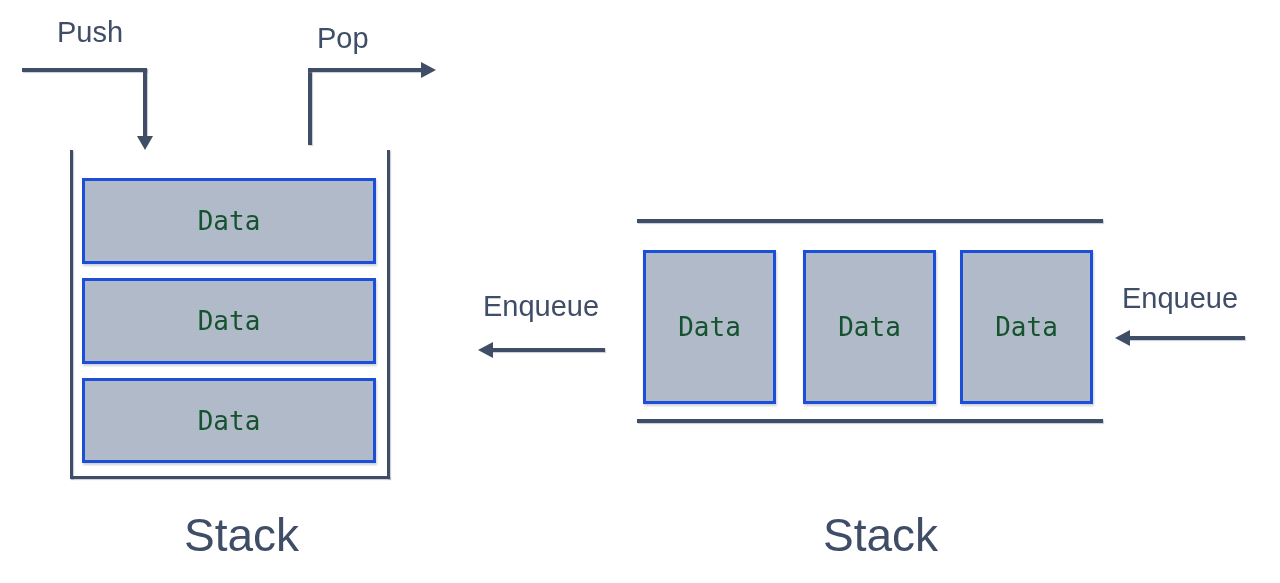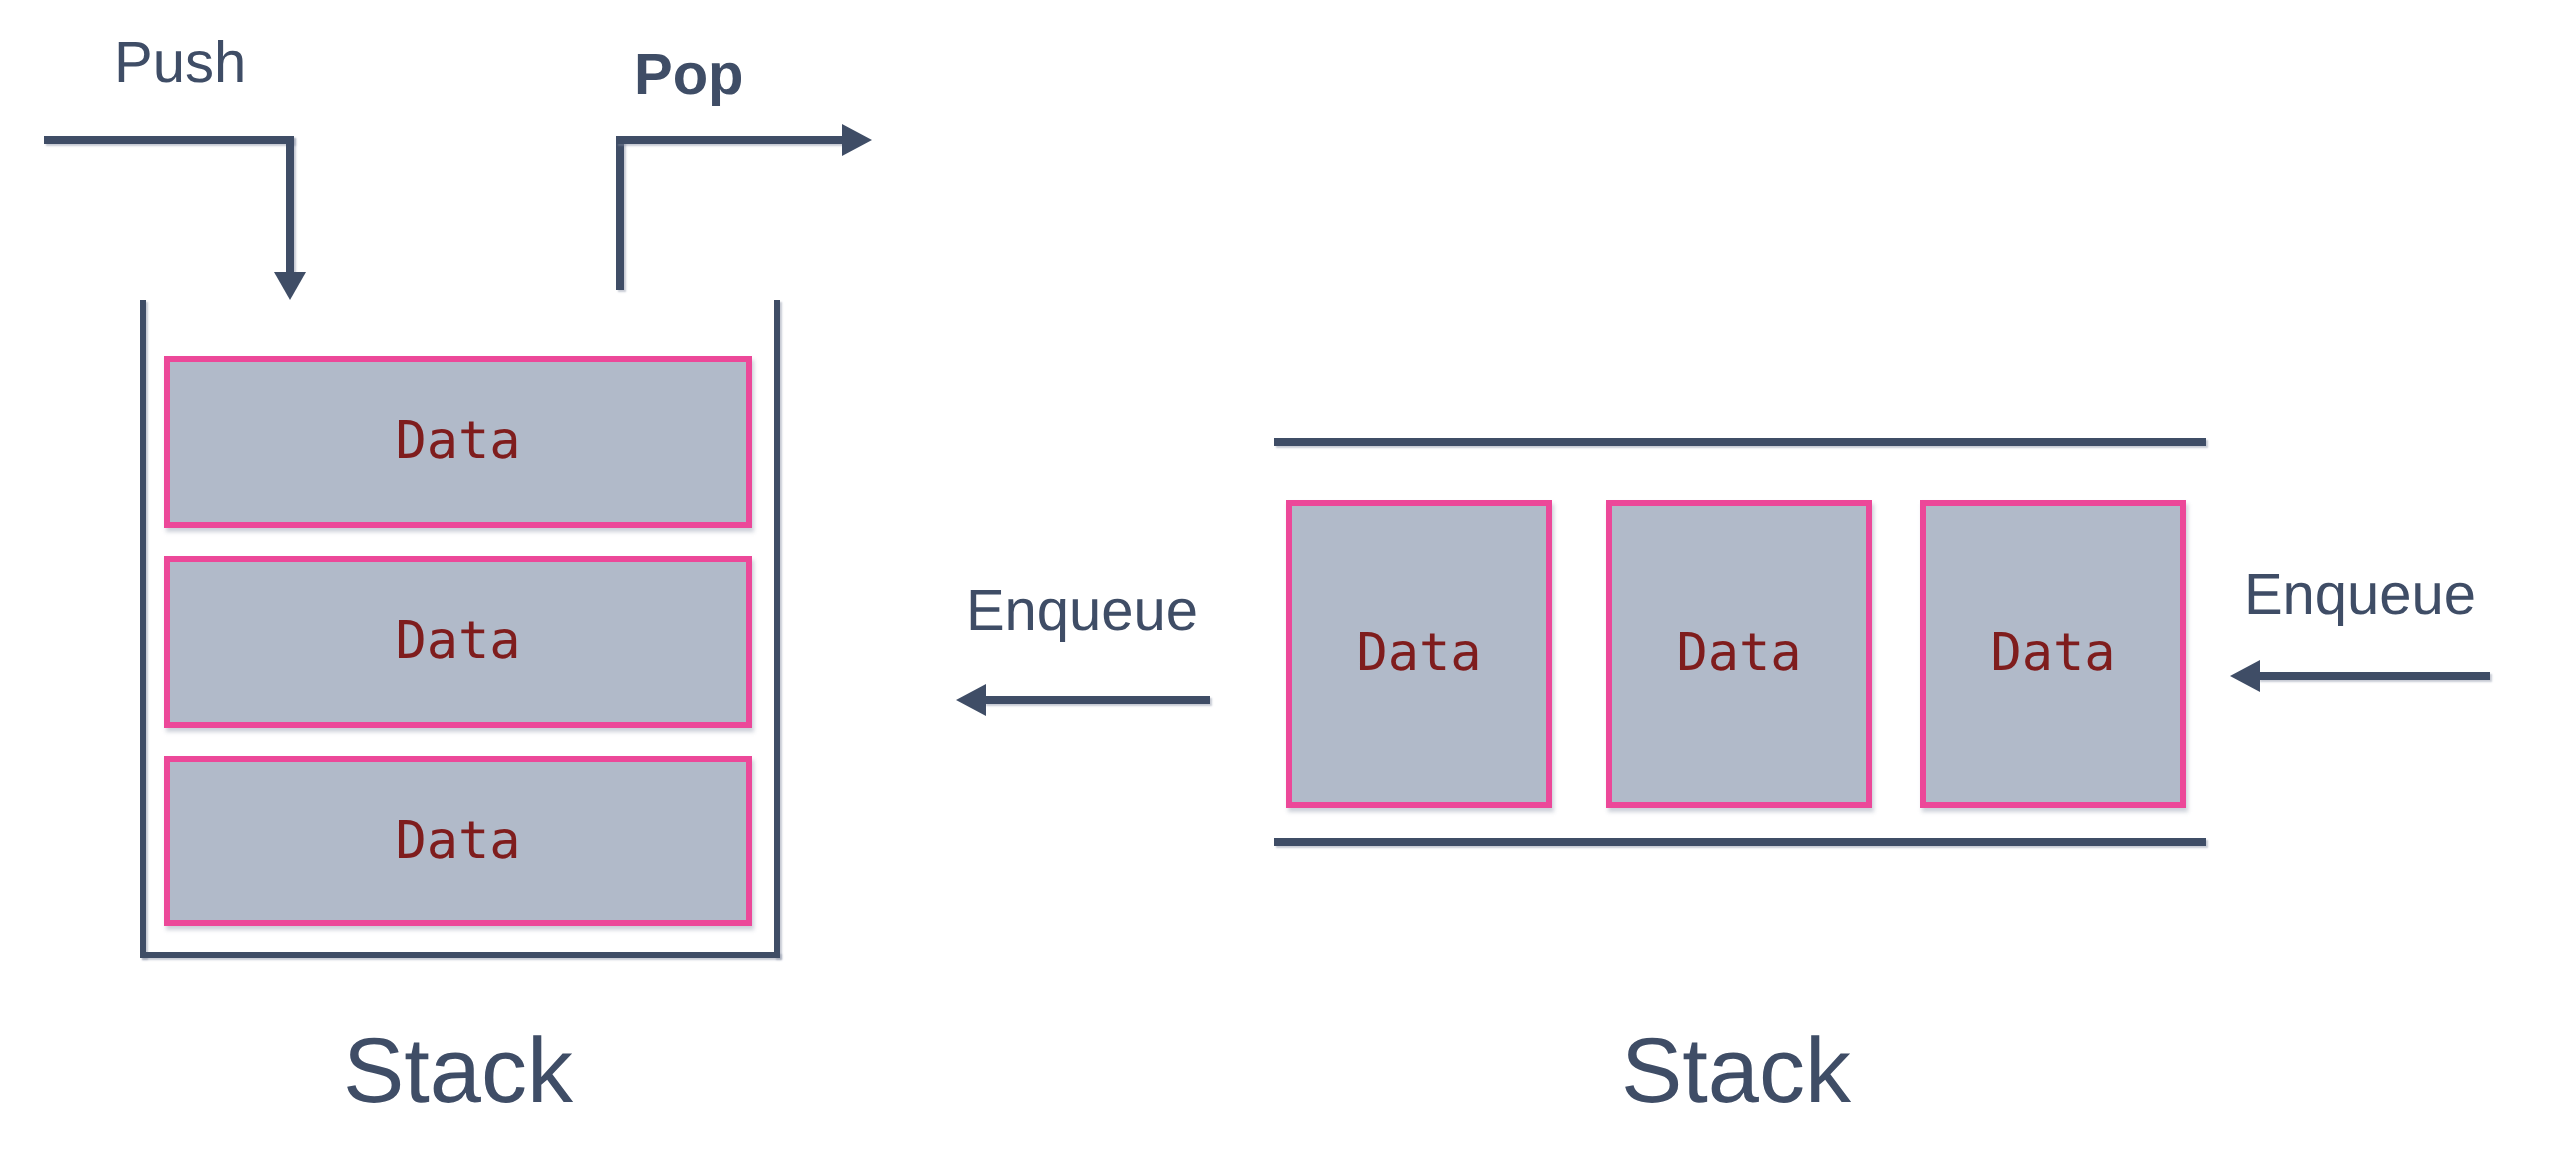--- a/index.html
+++ b/index.html
@@ -16,21 +16,21 @@
   .label {
     position: absolute;
     font-size: 29px;
     color: #3f4d66;
     white-space: nowrap;
   }
   .title {
     position: absolute;
     font-size: 46px;
     color: #3f4d66;
-    text-align: center;
+    text-align: right;
     white-space: nowrap;
   }
   .h-line, .v-line {
     position: absolute;
     background: #3f4d66;
     box-shadow: 1px 1px 1px rgba(130,140,160,0.45);
   }
   .arrowhead { position: absolute; width: 0; height: 0; }
   .arrow-down {
     border-left: 8px solid transparent;
@@ -43,42 +43,42 @@
     border-left: 15px solid #3f4d66;
   }
   .arrow-left {
     border-top: 8px solid transparent;
     border-bottom: 8px solid transparent;
     border-right: 15px solid #3f4d66;
   }
   .data-box {
     position: absolute;
     background: #b1bac9;
-    border: 3px solid #ec4899;
+    border: 3px solid #1d4ed8;
     box-shadow: 1px 2px 2px rgba(130,140,160,0.4);
     display: flex;
     align-items: center;
     justify-content: center;
     font-family: "DejaVu Sans Mono", monospace;
     font-size: 26px;
-    color: #7f1d1d;
+    color: #14532d;
   }
   
   .stack-wall-left  { left: 70px;  top: 150px; width: 3px;  height: 329px; }
   .stack-wall-right { left: 387px; top: 150px; width: 3px;  height: 329px; }
   .stack-bottom     { left: 70px;  top: 476px; width: 320px; height: 3px; }
   .stack-box { left: 82px; width: 294px; height: 86px; }
   .stack-box-0 { top: 178px; }
   .stack-box-1 { top: 278px; }
   .stack-box-2 { top: 378px; height: 85px; }
   .push-label { left: 57px; top: 16px; }
   .push-tail  { left: 22px;  top: 68px; width: 125px; height: 4px; }
   .push-drop  { left: 143px; top: 68px; width: 4px;  height: 70px; }
   .push-head  { left: 137px; top: 136px; }
-  .pop-label  { left: 317px; top: 22px; font-weight: bold; }
+  .pop-label  { left: 317px; top: 22px; }
   .pop-rise   { left: 308px; top: 70px; width: 4px;  height: 75px; }
   .pop-run    { left: 308px; top: 68px; width: 114px; height: 4px; }
   .pop-head   { left: 421px; top: 62px; }
   .stack-title { left: 159px; top: 508px; width: 140px; }
   
   .queue-rail-top    { left: 637px; top: 219px; width: 466px; height: 4px; }
   .queue-rail-bottom { left: 637px; top: 419px; width: 466px; height: 4px; }
   .queue-box { top: 250px; width: 133px; height: 154px; }
   .queue-box-0 { left: 643px; }
   .queue-box-1 { left: 803px; }

